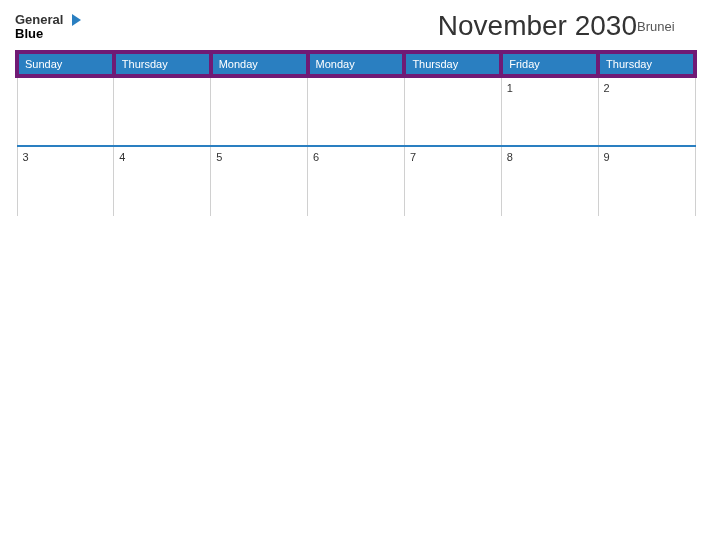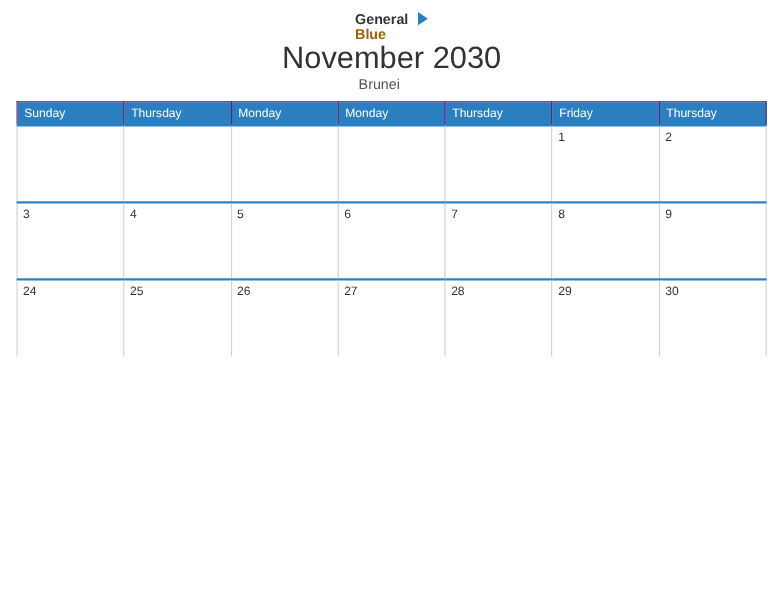--- a/index.html
+++ b/index.html
@@ -13,73 +13,72 @@
     .page {
       width: 712px;
       height: 550px;
       padding: 10px 15px;
     }
     .header {
       display: flex;
       align-items: center;
       justify-content: space-between;
       margin-bottom: 8px;
-      flex-direction: column;
     }
     .logo {
       display: flex;
       flex-direction: column;
       align-items: flex-start;
       line-height: 1;
     }
     .logo-general {
       font-size: 13px;
       font-weight: bold;
       color: #333;
     }
     .logo-blue {
       font-size: 13px;
       font-weight: bold;
-      color: #a16207;
+      color: #000000;
     }
     .logo-icon {
       width: 18px;
       height: 14px;
       display: inline-block;
       vertical-align: middle;
     }
     .logo-row {
       display: flex;
       align-items: center;
     }
     .title {
       font-size: 28px;
       font-weight: normal;
       color: #333;
-      text-align: center;
+      text-align: right;
       flex: 1;
     }
     .country {
       font-size: 13px;
       color: #555;
       text-align: left;
       min-width: 60px;
     }
     .calendar {
       width: 100%;
       border-collapse: collapse;
     }
     .calendar thead tr th {
       background-color: #2a7fc1;
       color: #fff;
       font-size: 11px;
       font-weight: normal;
       padding: 4px 6px;
       text-align: left;
-      border: 1px solid #701a75;
+      border: 4px solid #701a75;
     }
     .calendar tbody tr {
       height: 70px;
     }
     .calendar tbody tr td {
       border-top: 2px solid #2a7fc1;
       border-left: 1px solid #d0d0d0;
       border-right: none;
       border-bottom: none;
       vertical-align: top;
@@ -167,38 +166,15 @@
           <td>
             <span class="day-num">7</span>
           </td>
           <td>
             <span class="day-num">8</span>
           </td>
           <td>
             <span class="day-num">9</span>
           </td>
         </tr>
-        <tr>
-          <td>
-            <span class="day-num">24</span>
-          </td>
-          <td>
-            <span class="day-num">25</span>
-          </td>
-          <td>
-            <span class="day-num">26</span>
-          </td>
-          <td>
-            <span class="day-num">27</span>
-          </td>
-          <td>
-            <span class="day-num">28</span>
-          </td>
-          <td>
-            <span class="day-num">29</span>
-          </td>
-          <td>
-            <span class="day-num">30</span>
-          </td>
-        </tr>
       </tbody>
   </table>
 </div>
 
 </body></html>

